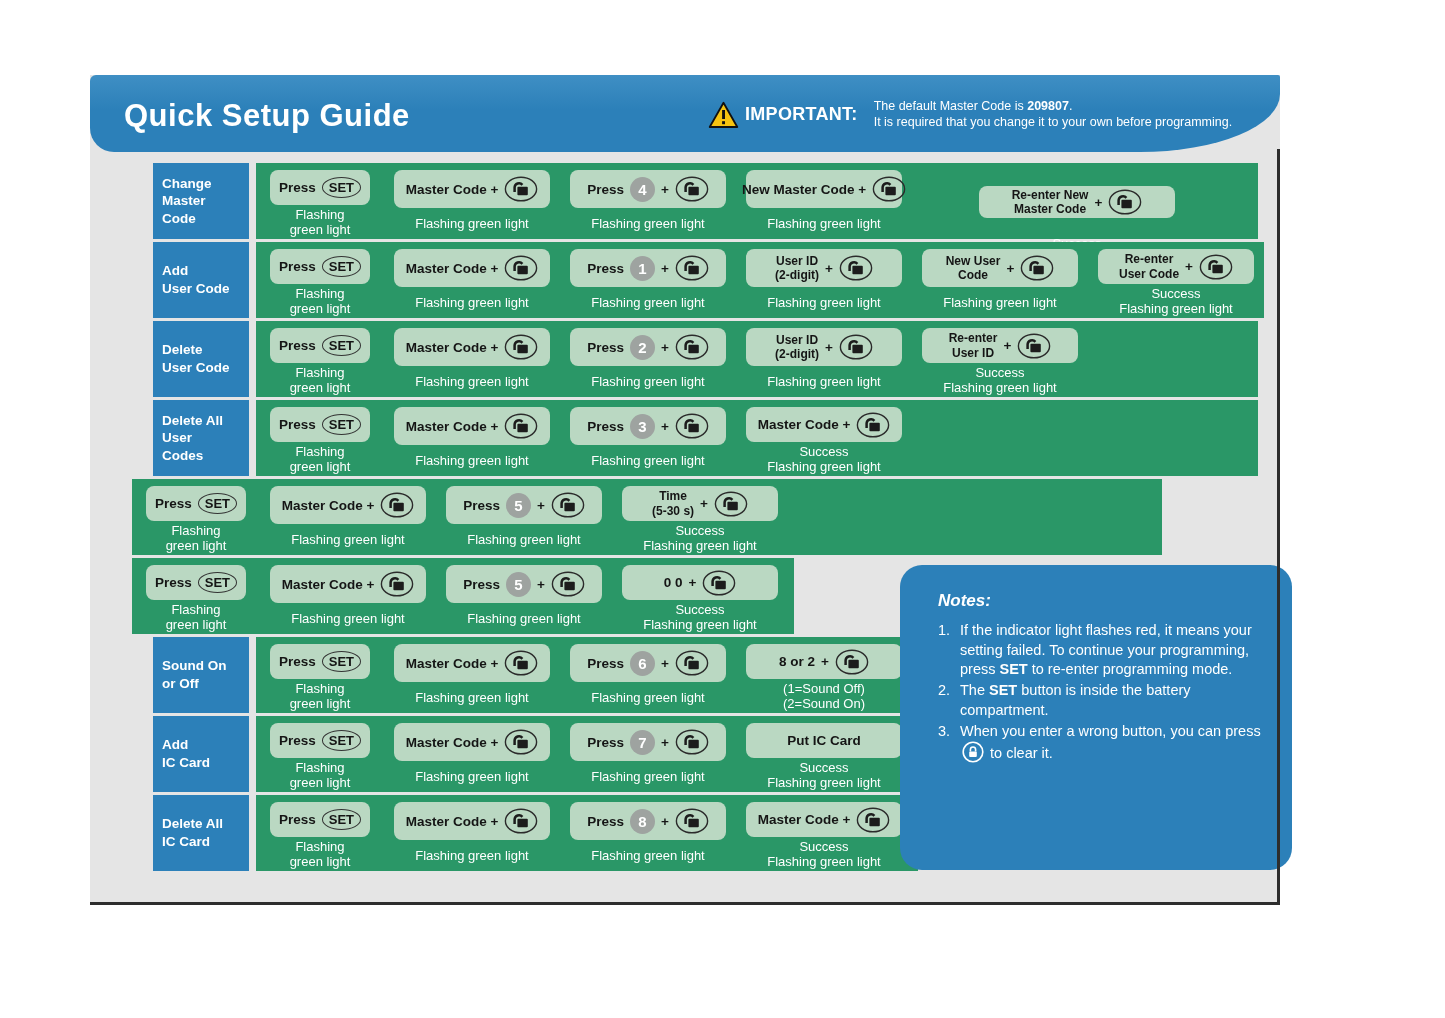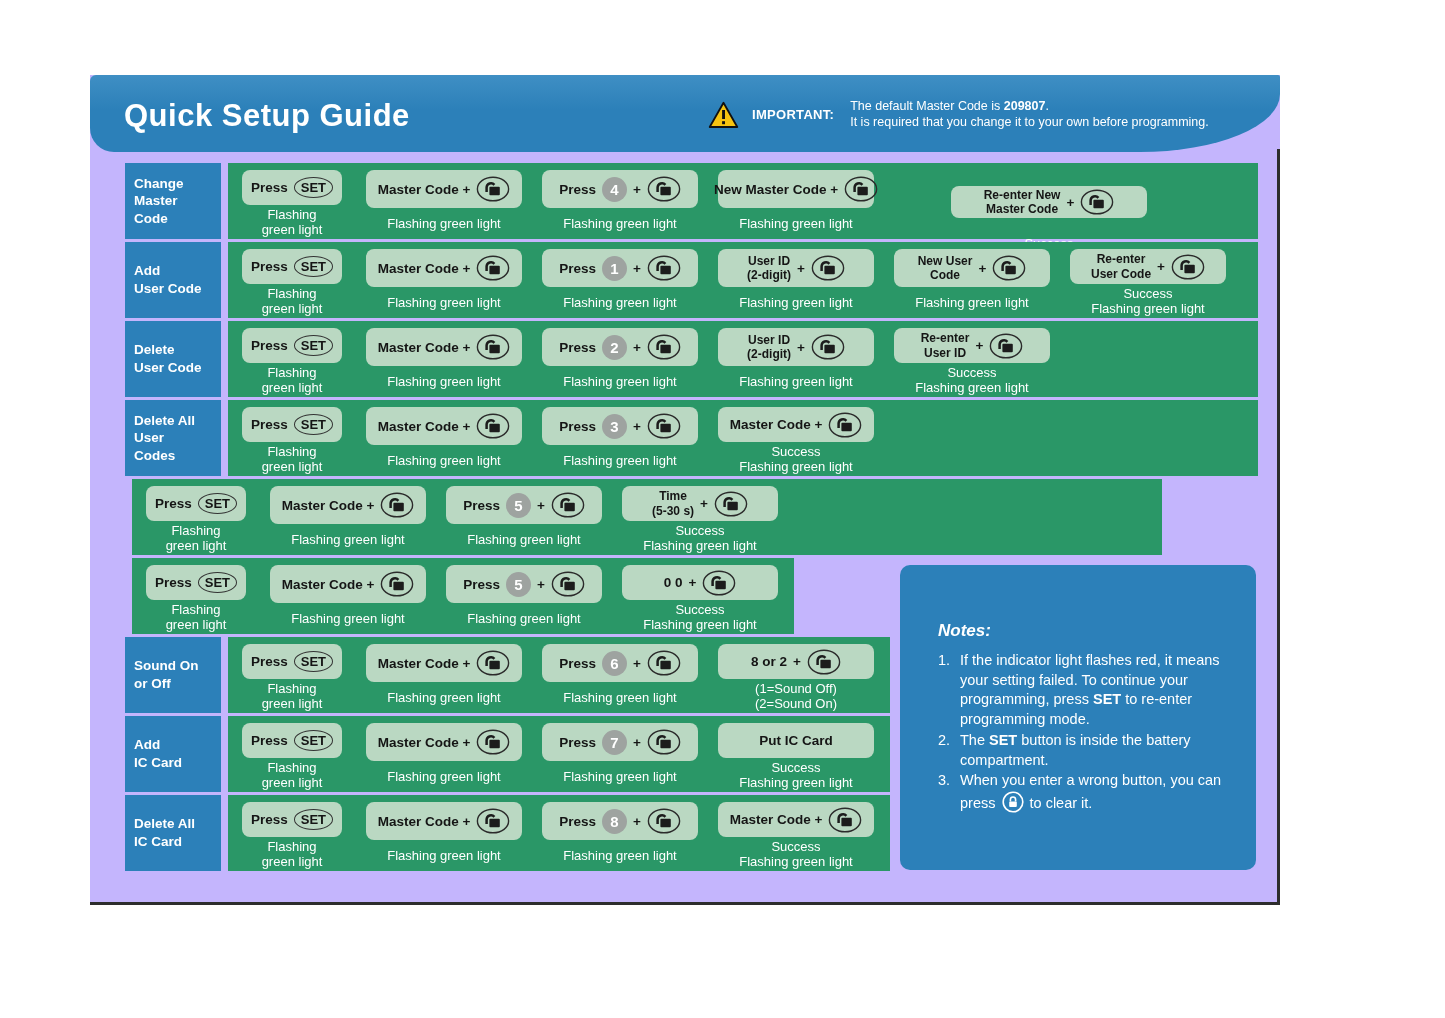--- a/index.html
+++ b/index.html
@@ -1,39 +1,39 @@
 <!DOCTYPE html>
 <html style="--blue: #2c80b9; --blue-light: #3f8fc4; --green: #2a9767; --btn: #bad8c2; --gray: #9ea3a0;"><head>
 <meta charset="utf-8">
 <style>
   html,body{margin:0;padding:0;}
   body{
     width:1445px;height:1018px;background:#ffffff;position:relative;
     font-family:"Liberation Sans",sans-serif;color:#111;overflow:hidden;
   }
-  .page{position:absolute;left:90px;top:75px;width:1190px;height:830px;background:#c4b5fd;}
+  .page{position:absolute;left:90px;top:75px;width:1190px;height:830px;background:#e5e5e5;}
   .edge-right{position:absolute;right:0;top:74px;bottom:0;width:3px;background:#2d2d2d;}
   .edge-bottom{position:absolute;left:0;right:0;bottom:0;height:3px;background:#2d2d2d;}
 
   
   .hdr{position:absolute;left:0;top:0;width:100%;height:77px;
     background:linear-gradient(180deg,var(--blue-light) 0%,var(--blue) 45%);
     border-radius:6px 2px 0 24px;border-bottom-right-radius:140px 58px;}
   .title{position:absolute;left:34px;top:23px;font-size:31px;font-weight:bold;color:#fff;letter-spacing:.5px;}
   .important{position:absolute;left:618px;top:24px;display:flex;align-items:center;color:#fff;}
-  .imp-label{font-size:13px;font-weight:bold;margin-left:13px;letter-spacing:.3px;}
+  .imp-label{font-size:18px;font-weight:bold;margin-left:6px;letter-spacing:.3px;}
   .imp-text{margin-left:16px;font-size:12.5px;line-height:1.25;max-width:385px;}
   .b{font-weight:bold;}
 
   
   .tbl{position:absolute;left:35px;top:88px;width:1133px;}
   .row{display:flex;height:76px;margin-bottom:3px;}
   .row-label{width:96px;flex:none;background:var(--blue);color:#fff;font-weight:bold;
     font-size:13.5px;line-height:1.3;display:flex;align-items:center;padding-left:9px;
-    box-sizing:border-box;white-space:pre-line;}
+    box-sizing:border-box;white-space:pre-line;margin-left:28px;}
   .row-steps{margin-left:7px;background:var(--green);width:1030px;box-sizing:border-box;
     display:flex;align-items:flex-start;padding-top:7px;}
   .row:nth-child(n+6) .row-steps{width:662px;}
   .step{width:176px;flex:none;height:67px;display:flex;flex-direction:column;align-items:center;}
   .step:first-child{width:128px;}
   .row-1 .step:nth-child(5){width:330px;}
   .row-1 .step:nth-child(5) .btn{align-self:center;margin:16px;min-width:196px;}
   .btn{background:var(--btn);border-radius:8px;height:38px;box-sizing:border-box;
     align-self:stretch;margin:0 10px;display:flex;align-items:center;justify-content:center;
     gap:6px;padding:2px 8px;}
@@ -43,22 +43,22 @@
     font-size:13px;color:#151515;line-height:1;}
   .digit{width:25px;height:25px;flex:none;border-radius:50%;background:var(--gray);color:#fff;
     font-weight:bold;font-size:15px;display:flex;align-items:center;justify-content:center;}
   .stack{font-weight:bold;font-size:12px;line-height:1.18;text-align:center;
     white-space:pre-line;color:#151515;}
   .caption{flex:1;display:flex;align-items:center;justify-content:center;color:#fff;
     font-size:13px;line-height:15px;text-align:center;white-space:pre-line;margin-top:2px;}
   .icon{display:inline-flex;align-items:center;}
 
   
-  .notes{position:absolute;left:810px;top:490px;width:356px;height:305px;background:var(--blue);
-    border-radius:10px;box-sizing:border-box;padding:56px 26px 0 38px;color:#fff;}
+  .notes{position:absolute;left:810px;top:490px;width:392px;height:305px;background:var(--blue);
+    border-radius:22px;box-sizing:border-box;padding:26px 26px 0 38px;color:#fff;}
   .notes-title{font-size:17px;font-weight:bold;font-style:italic;margin-bottom:10px;}
   .note-item{display:flex;font-size:14.5px;line-height:1.36;margin-bottom:1px;}
   .note-num{width:22px;flex:none;}
   .note-body{flex:1;}
   .note-body .icon{vertical-align:-5px;margin:0 2px;}
 </style>
 </head>
 <body>
 
 <div class="page">

